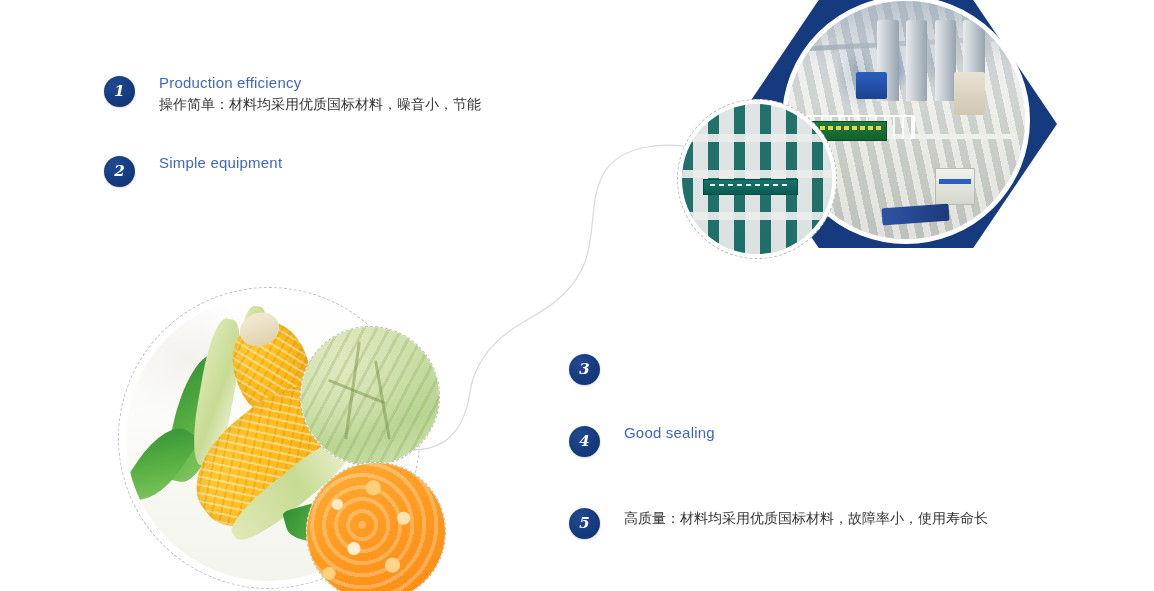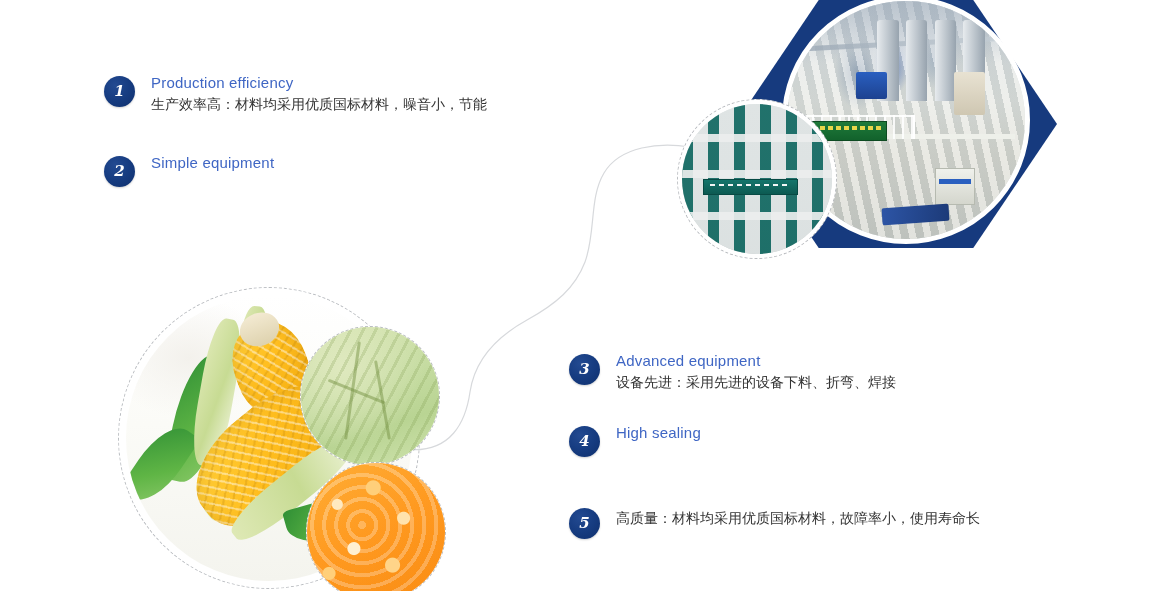--- a/index.html
+++ b/index.html
@@ -19,21 +19,21 @@
     background:radial-gradient(circle at 36% 30%, #234a91 0%, #173d82 45%, #0e2f6d 100%);
     box-shadow:0 1px 2px rgba(0,0,0,.18);
     flex:0 0 31px;
     display:flex;align-items:center;justify-content:center;
     color:#ffffff;
     font-family:"DejaVu Serif","Liberation Serif",serif;
     font-style:italic;font-weight:700;font-size:15px;line-height:1;
     letter-spacing:0;
     margin-top:2px;
   }
-  .ftext{margin-left:16px;}
+  .ftext{margin-left:24px;}
   .fhead{
     color:#3f66c4;
     font-size:15px;
     line-height:18px;
     font-weight:400;
     letter-spacing:.2px;
     white-space:nowrap;
   }
   .fbody{
     color:#333333;
@@ -320,43 +320,39 @@
   </div>
 
   <div class="veg" id="orange-circle">
     <div class="ph-orange"></div>
   </div>
 
   <div class="feature" id="feat-1">
     <div class="badge">1</div>
     <div class="ftext">
       <div class="fhead">Production efficiency</div>
-      <div class="fbody">生产效率高：材料均采用优质国标材料，噪音小，节能</div>
+      <div class="fbody">操作简单：材料均采用优质国标材料，噪音小，节能</div>
     </div>
   </div>
 
   <div class="feature" id="feat-2">
     <div class="badge">2</div>
     <div class="ftext">
       <div class="fhead">Simple equipment</div>
     </div>
   </div>
 
   <div class="feature" id="feat-3">
     <div class="badge">3</div>
-    <div class="ftext">
-      <div class="fhead">Advanced equipment</div>
-      <div class="fbody">设备先进：采用先进的设备下料、折弯、焊接</div>
-    </div>
   </div>
 
   <div class="feature" id="feat-4">
     <div class="badge">4</div>
     <div class="ftext">
-      <div class="fhead">High sealing</div>
+      <div class="fhead">Good sealing</div>
     </div>
   </div>
 
   <div class="feature" id="feat-5">
     <div class="badge">5</div>
     <div class="ftext">
       <div class="fbody">高质量：材料均采用优质国标材料，故障率小，使用寿命长</div>
     </div>
   </div>
 

